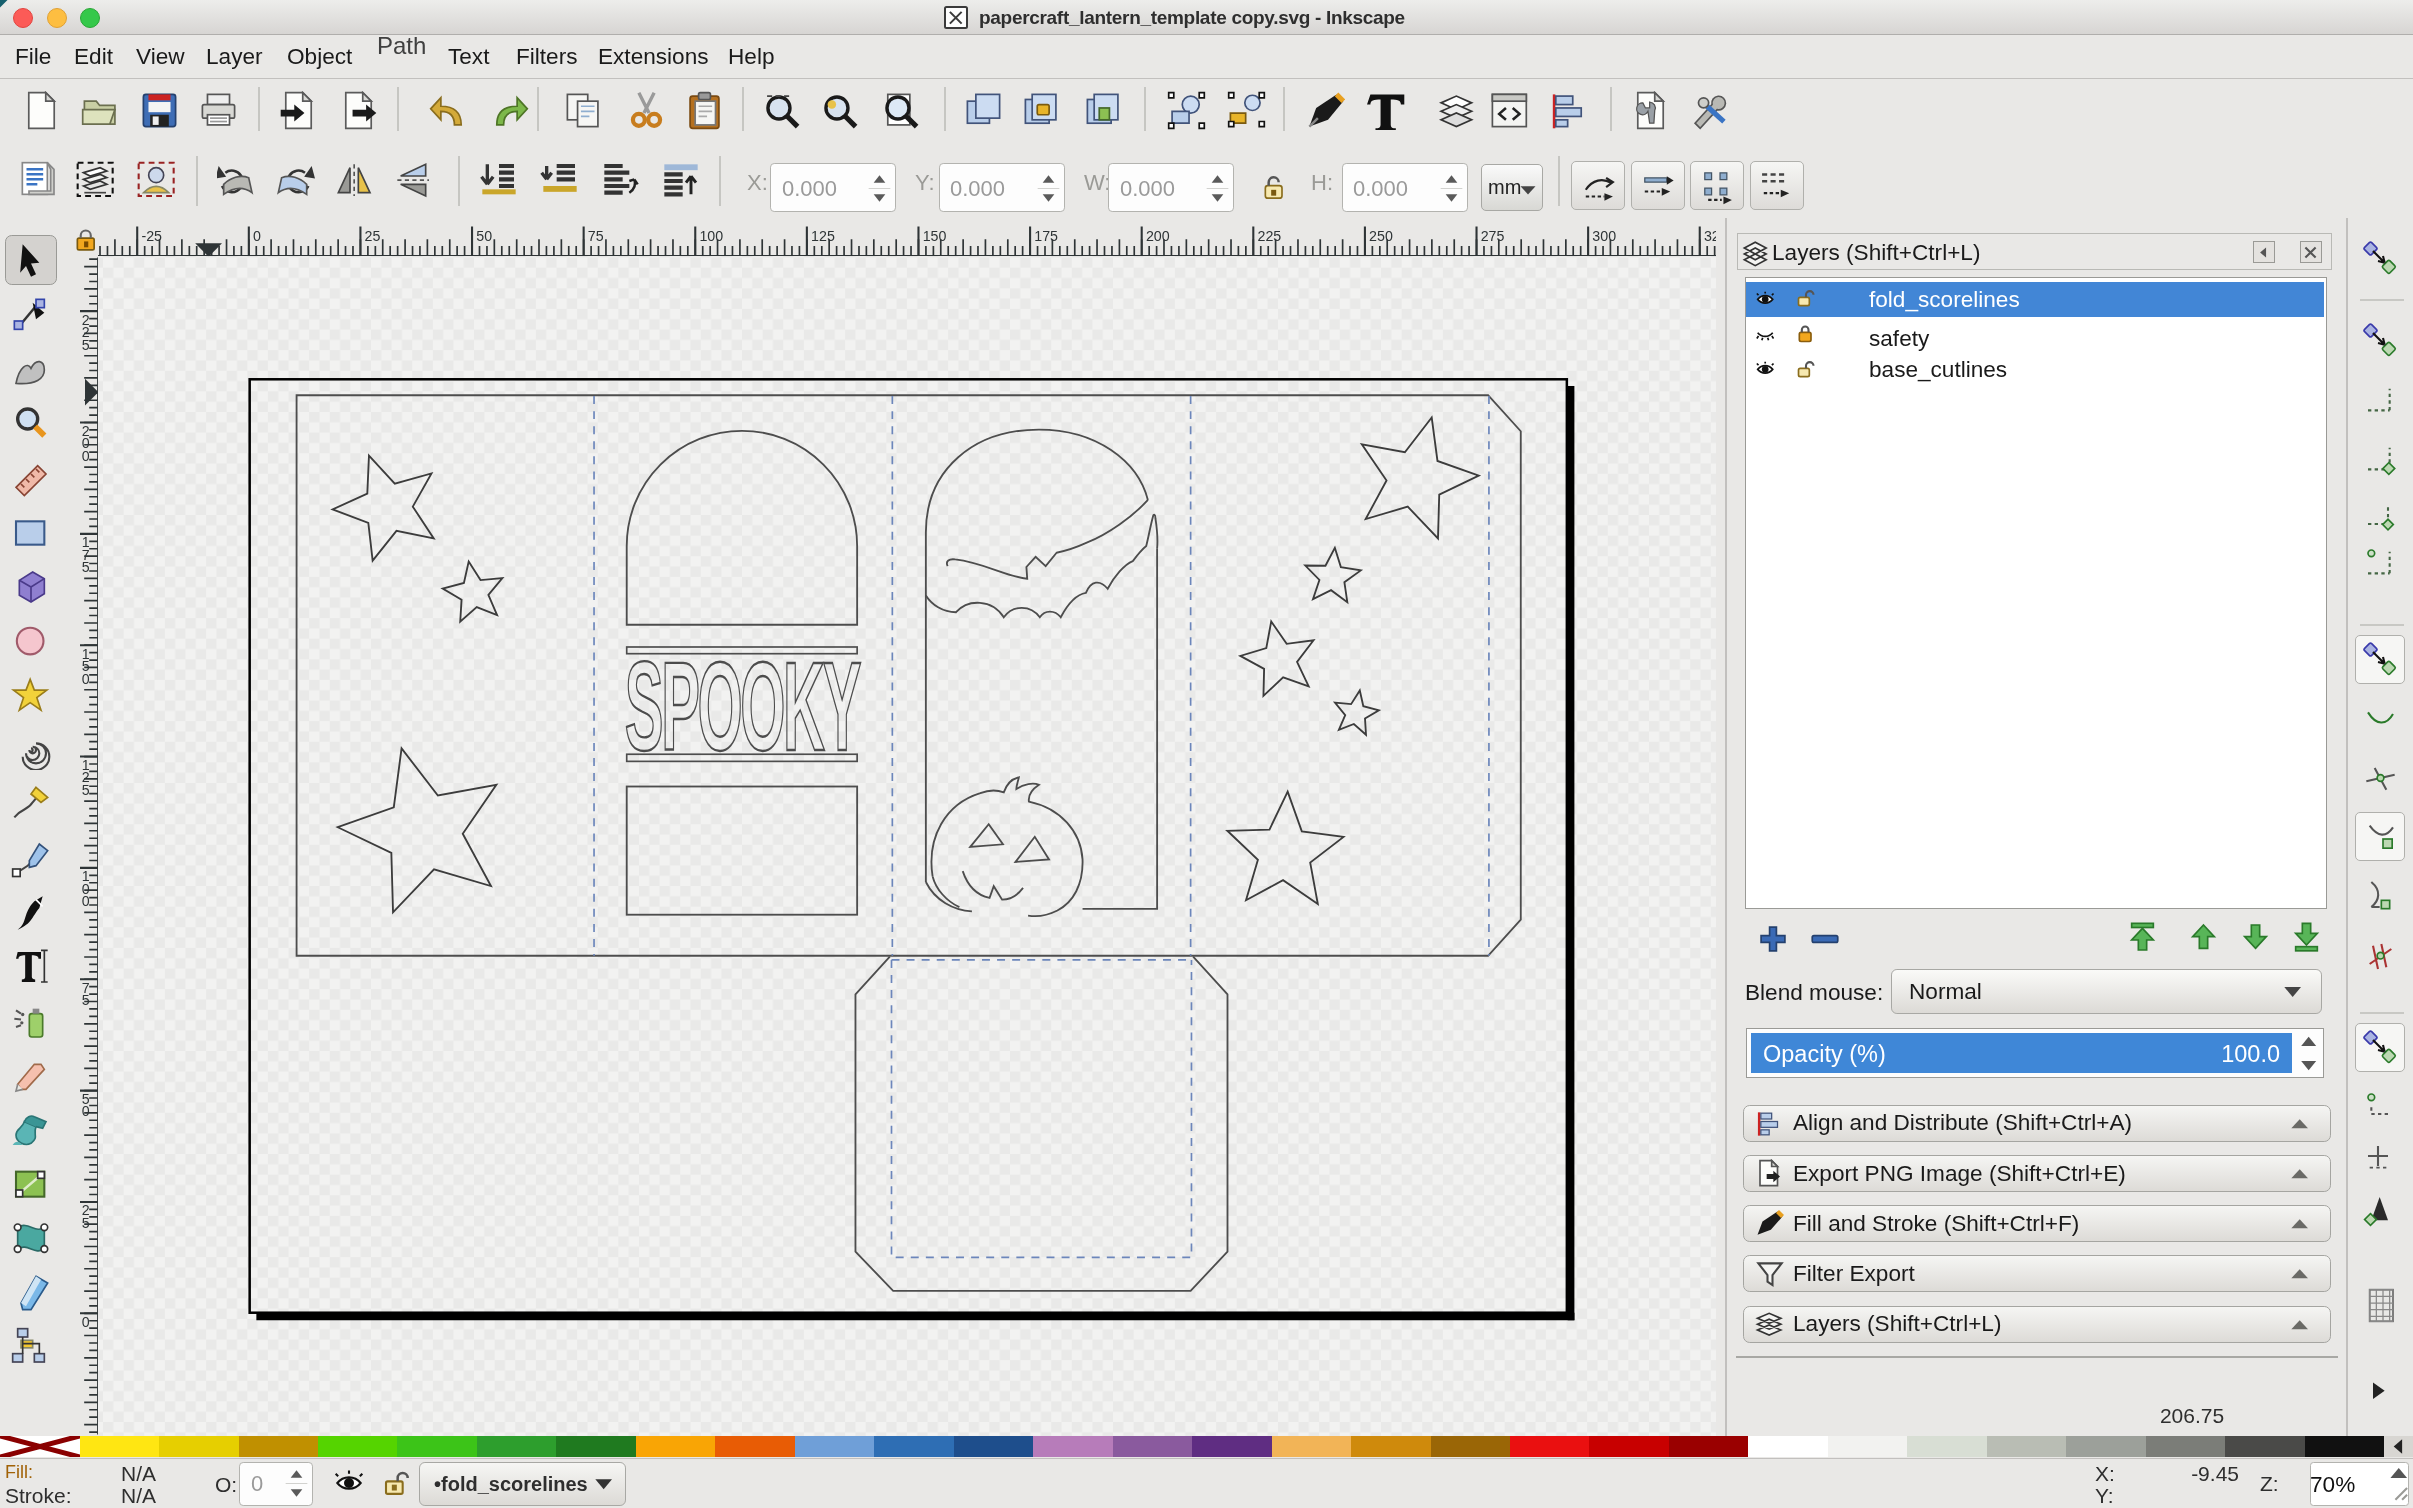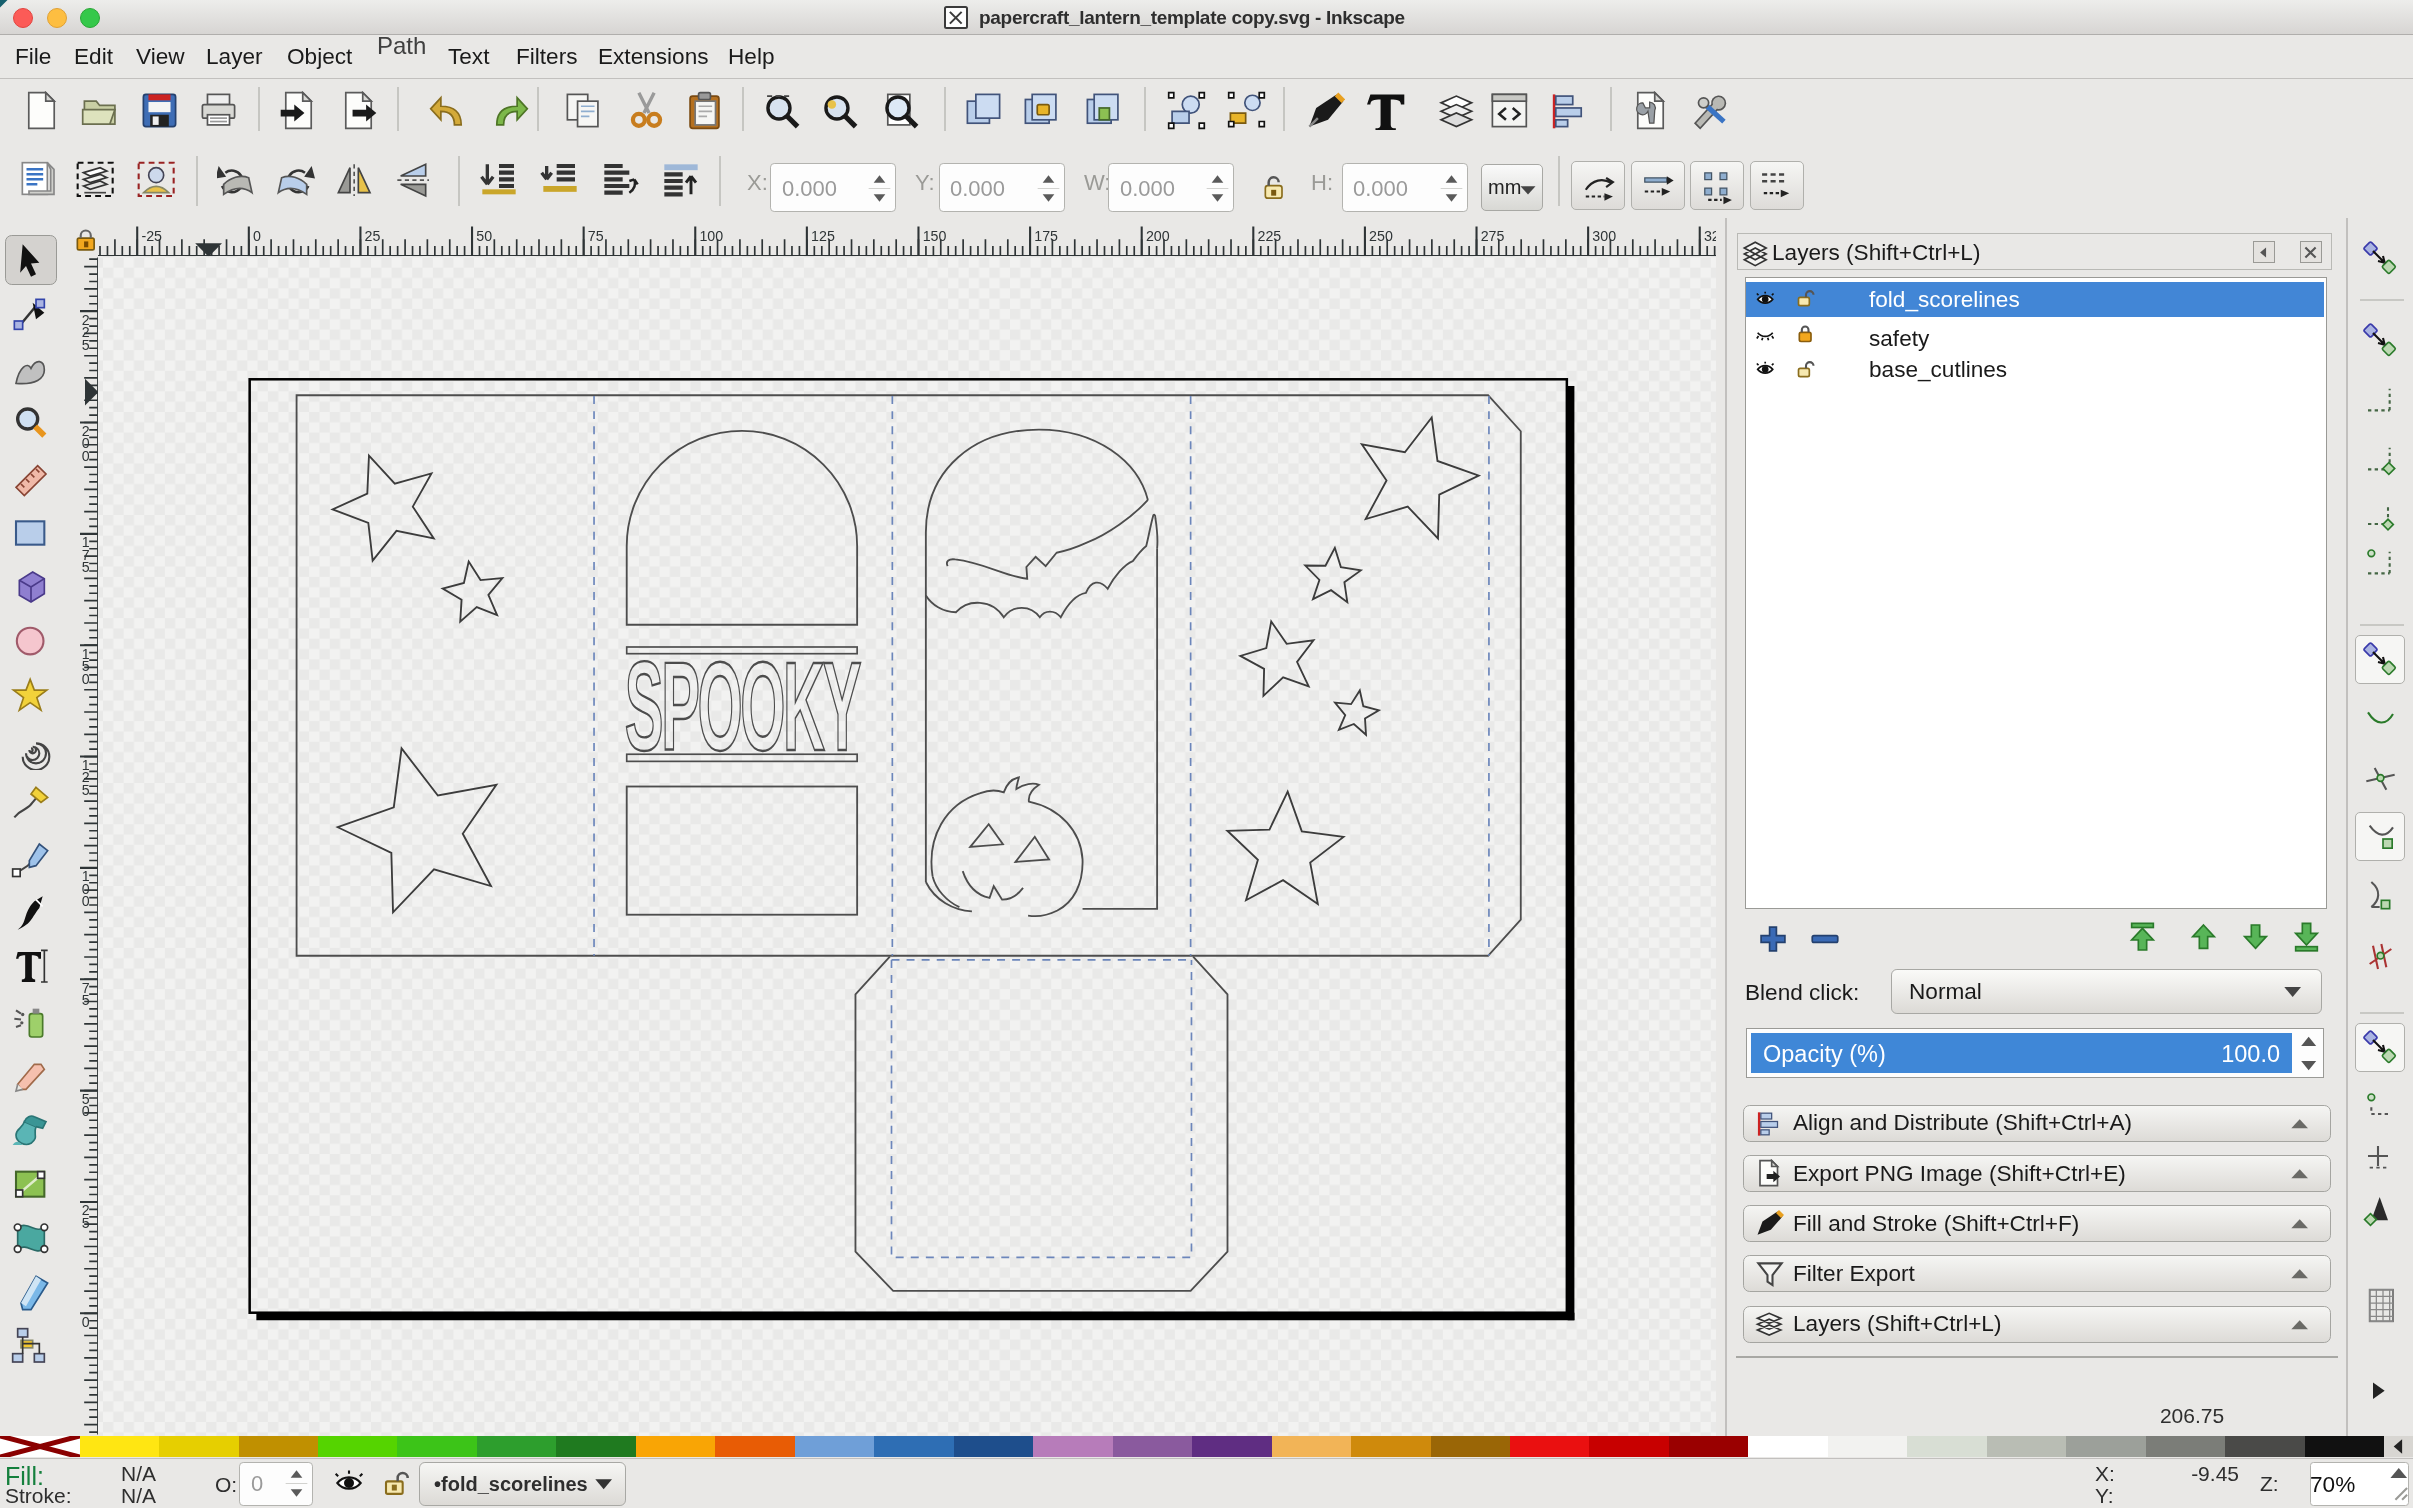--- a/index.html
+++ b/index.html
@@ -568,21 +568,21 @@
     <svg style="position:absolute;left:2186px;top:920px" width="35" height="35" viewBox="0 0 42 42">
       <path d="M21,6 L34,20 h-8 v14 h-10 v-14 h-8 z" fill="#58b558" stroke="#2a7a2a" stroke-width="2"></path>
     </svg>
     <svg style="position:absolute;left:2238px;top:920px" width="35" height="35" viewBox="0 0 42 42">
       <path d="M21,34 L34,20 h-8 v-14 h-10 v14 h-8 z" fill="#58b558" stroke="#2a7a2a" stroke-width="2"></path>
     </svg>
     <svg style="position:absolute;left:2289px;top:920px" width="35" height="35" viewBox="0 0 42 42">
       <path d="M21,30 L34,16 h-8 v-12 h-10 v12 h-8 z" fill="#58b558" stroke="#2a7a2a" stroke-width="2"></path>
       <rect x="8" y="32" width="26" height="5" fill="#58b558" stroke="#2a7a2a" stroke-width="2"></rect>
     </svg>
-    <div style="position:absolute;left:1745px;top:980px;font-size:22.6px;color:#1a1a1a">Blend click:</div>
+    <div style="position:absolute;left:1745px;top:980px;font-size:22.6px;color:#1a1a1a">Blend mouse:</div>
     <div style="position:absolute;left:1891px;top:969px;width:431px;height:45px;background:linear-gradient(#fafaf8,#dcdad6);border:1.7px solid #a8a8a4;border-radius:5.9px"></div>
     <div style="position:absolute;left:1909px;top:979px;font-size:22.6px;color:#1a1a1a">Normal</div>
     <svg style="position:absolute;left:2281px;top:982px" width="25" height="20" viewBox="0 0 30 24">
       <path d="M4,6 l10,12 10,-12 z" fill="#444"></path>
     </svg>
     <div style="position:absolute;left:1746px;top:1028px;width:578px;height:50px;background:#fdfdfd;border:1.7px solid #9a9a96"></div>
     <div style="position:absolute;left:1751px;top:1033px;width:541px;height:40px;background:#3f87d7"></div>
     <div style="position:absolute;left:1763px;top:1041px;font-size:23.5px;color:#fff">Opacity (%)</div>
     <div style="position:absolute;left:2179px;top:1041px;width:101px;text-align:right;font-size:23.5px;color:#fff">100.0</div>
     <svg style="position:absolute;left:2296px;top:1031px" width="27" height="45" viewBox="0 0 32 54">
@@ -747,21 +747,21 @@
     <div style="position:absolute;left:1987px;top:1436px;width:80px;height:21px;background:#b9bdb4"></div>
     <div style="position:absolute;left:2066px;top:1436px;width:80px;height:21px;background:#9ca09a"></div>
     <div style="position:absolute;left:2146px;top:1436px;width:80px;height:21px;background:#7b7d78"></div>
     <div style="position:absolute;left:2225px;top:1436px;width:80px;height:21px;background:#4a4a48"></div>
     <div style="position:absolute;left:2305px;top:1436px;width:80px;height:21px;background:#111111"></div>
     <div style="position:absolute;left:2384px;top:1436px;width:29px;height:21px;background:#d8d6d2"></div>
     <svg style="position:absolute;left:2387px;top:1436px" width="23.5" height="21" viewBox="0 0 28 25">
       <path d="M18,4 L8,12.5 18,21 z" fill="#222"></path>
     </svg>
     <div style="position:absolute;left:0;top:1458px;width:2413px;height:50px;background:#e9e8e6;border-top:1.7px solid #c2c0be"></div>
-    <div style="position:absolute;left:5px;top:1462px;font-size:25px;color:#15803d">Fill:</div>
+    <div style="position:absolute;left:5px;top:1462px;font-size:18px;color:#a16207">Fill:</div>
     <div style="position:absolute;left:5px;top:1484px;font-size:21px;color:#2e2e2e">Stroke:</div>
     <div style="position:absolute;left:121px;top:1462px;font-size:21px;color:#2e2e2e">N/A</div>
     <div style="position:absolute;left:121px;top:1484px;font-size:21px;color:#2e2e2e">N/A</div>
     <div style="position:absolute;left:215px;top:1473px;font-size:21px;color:#2e2e2e">O:</div>
     <div style="position:absolute;left:239px;top:1462px;width:74px;height:44px;background:#fdfdfd;border:1.7px solid #b3b3af;border-radius:4.2px;"></div>
     <div style="position:absolute;left:251px;top:1471px;font-size:22px;color:#9a9a9a">0</div>
     <svg style="position:absolute;left:284px;top:1465px" width="25" height="37" viewBox="0 0 30 44">
       <path d="M8,15.0 l7,-9 7,9 z" fill="#5a5a5a"></path>
       <path d="M8,29.0 l7,9 7,-9 z" fill="#5a5a5a"></path>
       <line x1="2" y1="22.0" x2="28" y2="22.0" stroke="#c9c9c5" stroke-width="1"></line>

